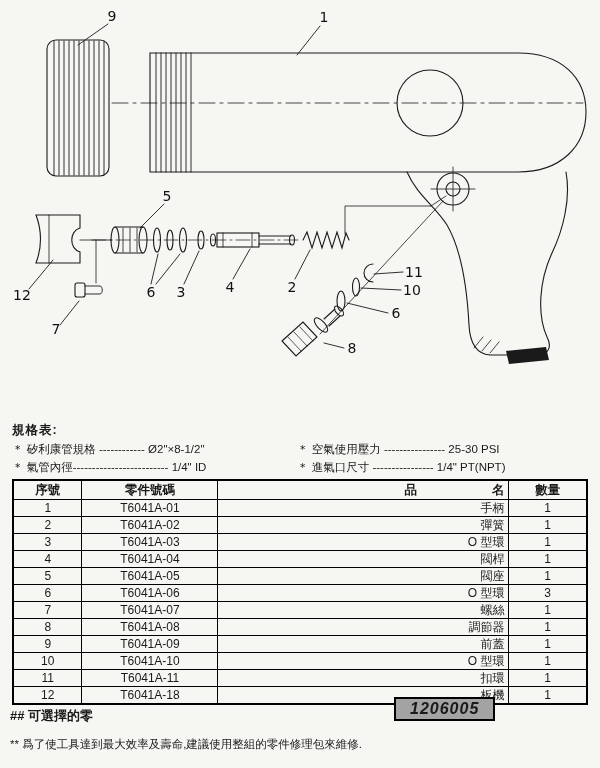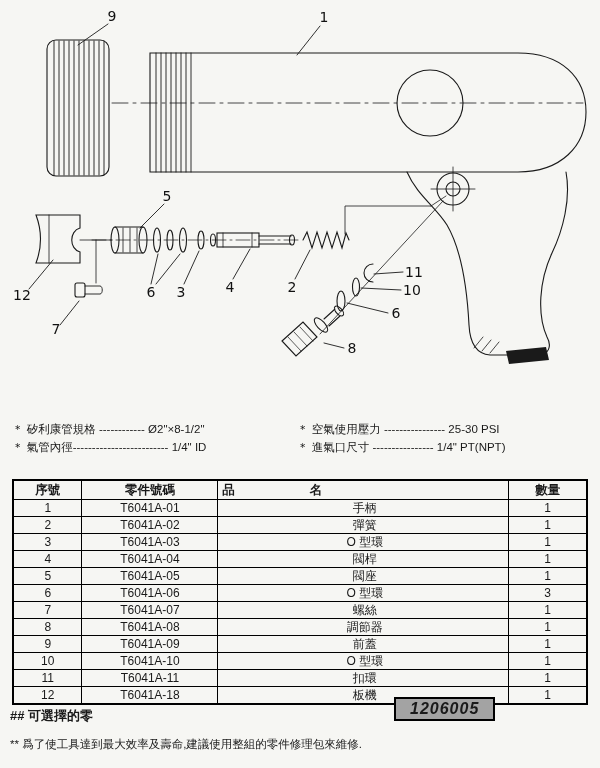--- a/index.html
+++ b/index.html
@@ -20,22 +20,22 @@
     position:absolute; top:479px; left:12px; width:576px;
     border-collapse:collapse; border:2px solid #000;
     font-size:12px;
   }
   .parts-table th, .parts-table td {
     border:1px solid #000; padding:0 4px; height:16px; line-height:16px;
   }
   .parts-table th { height:19px; font-weight:bold; font-size:12.5px; text-align:center; }
   .parts-table .c1 { width:68px; text-align:center; }
   .parts-table .c2 { width:134px; text-align:center; }
-  .parts-table .c3 { width:287px; text-align:center; padding-left:7px; }
-  .parts-table th.c3 { text-align:left; padding-left:4px; }
+  .parts-table .c3 { width:287px; text-align:right; padding-left:7px; }
+  .parts-table th.c3 { text-align:right; padding-left:4px; }
   .parts-table .c4 { width:77px; text-align:center; }
 
   .footer-note1 { position:absolute; left:10px; top:707px; font-size:13px; font-weight:bold; }
   .code-box {
     position:absolute; left:394px; top:697px;
     border:2px solid #000; padding:1px 14px;
     font-weight:bold; font-style:italic; font-size:16px; letter-spacing:1px;
     background:#a3a3a3;
   }
   .footer-note2 { position:absolute; left:10px; top:737px; font-size:11.5px; }
@@ -165,20 +165,21 @@
         <text x="412" y="295">10</text>
         <text x="396" y="318">6</text>
         <text x="352" y="353">8</text>
         <text x="22" y="300">12</text>
         <text x="56" y="334">7</text>
       </g>
     </svg>
   </div>
 
   <div class="specs">
+    <div class="spec-heading">規格表:</div>
     <div class="spec-grid">
       <span>＊ 矽利康管規格 ------------ Ø2"×8-1/2"</span>
       <span>＊ 空氣使用壓力 ---------------- 25-30 PSI</span>
       <span>＊ 氣管內徑------------------------- 1/4" ID</span>
       <span>＊ 進氣口尺寸 ---------------- 1/4" PT(NPT)</span>
     </div>
   </div>
 
   <table class="parts-table">
     <thead>

